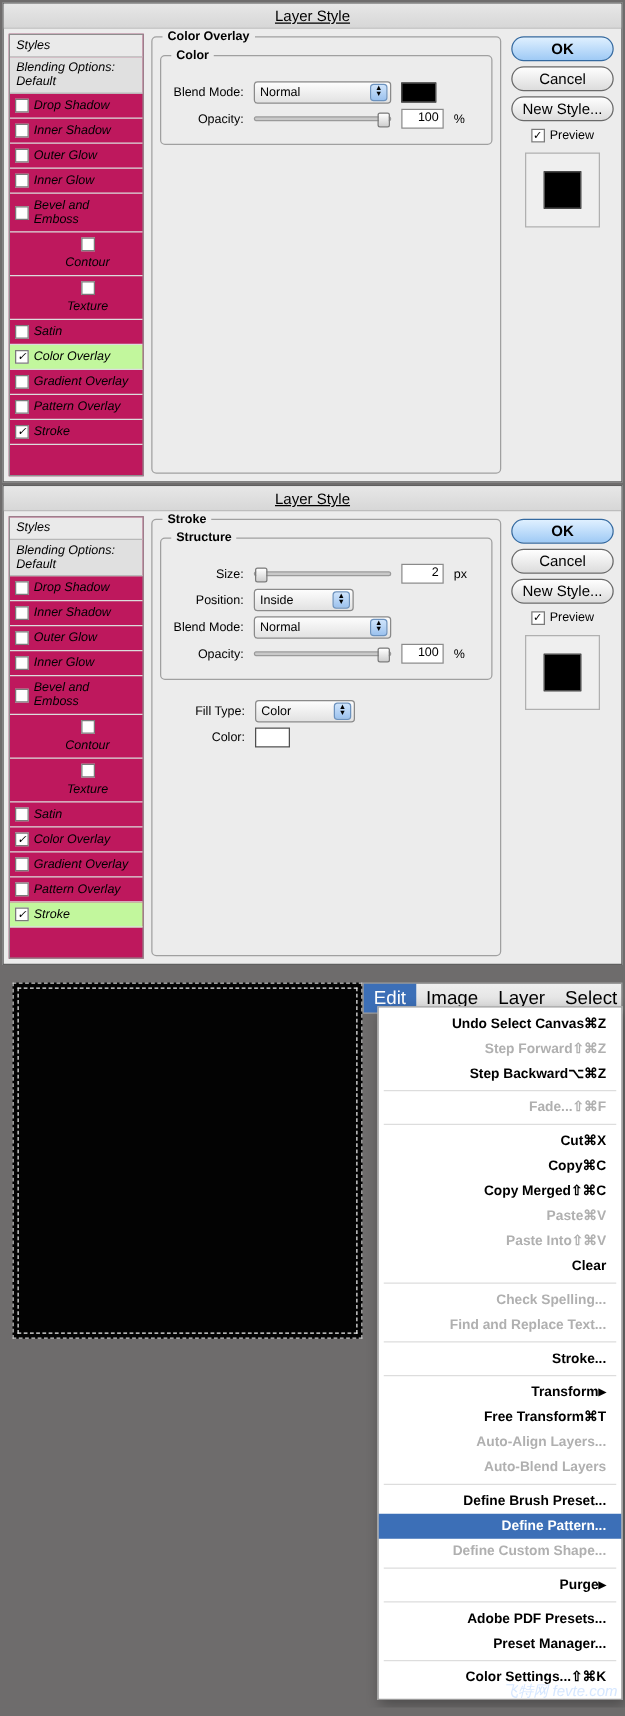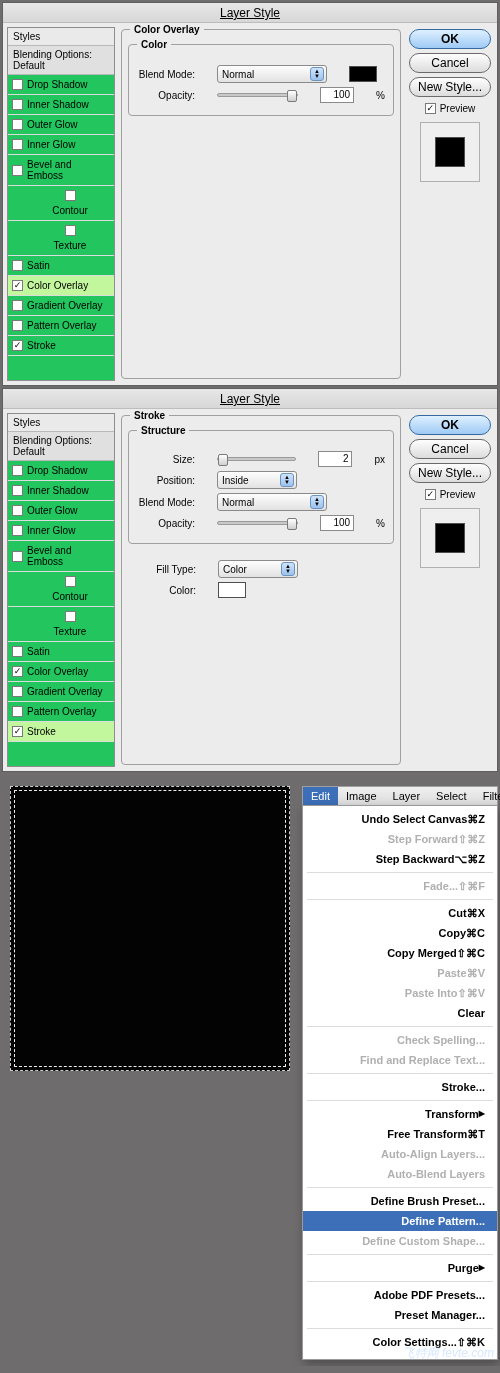--- a/index.html
+++ b/index.html
@@ -1,52 +1,52 @@
 <!DOCTYPE html>
 <html><head>
 <meta charset="utf-8">
 <style>
   * { margin:0; padding:0; box-sizing:border-box; font-family: "Lucida Grande","Helvetica Neue",Arial,sans-serif; }
   body { background:#6e6c6c; width:500px; font-size:11px; color:#000; }
   .dialog { background:#ececec; border:1px solid #5f5f5f; margin:2px; position:relative; }
   .titlebar { height:20px; line-height:20px; text-align:center; background:linear-gradient(#e7e7e7,#d7d7d7); border-bottom:1px solid #bdbdbd; font-size:12px;text-decoration:underline; }
   .dialog-body { display:flex; padding:4px; gap:4px; }
-  .styles-panel { width:108px; border:1px solid #8e8e8e; background:#22c55e; }
+  .styles-panel { width:108px; border:1px solid #8e8e8e; background:#be185d;font-style:italic; }
   .styles-panel .hdr, .styles-panel .subhdr { padding:3px 5px; font-size:10px; background:#eaeaea; border-bottom:1px solid #b8b8b8; }
   .styles-panel .subhdr { background:#e0e0e0; }
   .style-row { display:flex; align-items:center; gap:4px; padding:4px 4px; border-bottom:1px solid #dcdcdc; font-size:10px; }
   .style-row.indent { padding-left:22px;flex-direction:column; }
   .style-row.selected { background:#c2f79d; }
   .chk { width:11px; height:11px; border:1px solid #7a7a7a; background:#fff; display:inline-flex; align-items:center; justify-content:center; font-size:9px; line-height:9px; }
   .center-panel { flex:1; }
   .fieldset { border:1px solid #a0a0a0; border-radius:4px; margin:2px; background:#ececec; }
   .fieldset-title { position:relative; top:-7px; left:8px; background:#ececec; padding:0 4px; font-size:10px; font-weight:bold; display:inline-block; }
   .fieldset-inner { padding:4px 8px 8px 4px; }
   .fieldset.nested { margin:2px 6px 8px 6px; }
-  .frow { display:flex; align-items:center; gap:22px; margin:4px 0; }
+  .frow { display:flex; align-items:center; gap:8px; margin:4px 0; }
   .flabel { width:62px; text-align:right; font-size:10px; }
   .select { border:1px solid #8a8a8a; background:linear-gradient(#fdfdfd,#e2e2e2); height:18px; padding:1px 4px; font-size:10px; border-radius:3px; min-width:80px; position:relative; display:flex; align-items:center; }
   .select .arrows { position:absolute; right:2px; top:1px; width:14px; height:14px; background:linear-gradient(#cfe4fb,#9cc2ee); border-radius:3px; border:1px solid #6c92be; display:flex; flex-direction:column; align-items:center; justify-content:center; font-size:6px; line-height:5px; }
   .swatch { width:28px; height:16px; background:#000; border:1px solid #4f4f4f; }
   .slider { flex:1; max-width:110px; height:4px; background:#c9c9c9; border:1px solid #9a9a9a; border-radius:2px; position:relative; }
   .slider .knob { position:absolute; top:-4px; width:10px; height:12px; background:linear-gradient(#fff,#cfcfcf); border:1px solid #7a7a7a; border-radius:2px; }
   .numbox { width:34px; height:16px; border:1px solid #8a8a8a; background:#fff; text-align:right; padding:1px 3px; font-size:10px; }
   .unit { font-size:10px; }
   .right-panel { width:86px; display:flex; flex-direction:column; align-items:center; gap:4px; padding-top:2px; }
   .aqua-btn { width:82px; height:20px; border:1px solid #6a6a6a; border-radius:10px; background:linear-gradient(#fefefe,#dcdcdc); font-size:12px; display:flex; align-items:center; justify-content:center; cursor:pointer; }
   .aqua-btn.default { background:linear-gradient(#dff0ff,#9fcaf5); border-color:#356aa0; font-weight:bold; }
   .prev-check { display:flex; align-items:center; gap:4px; font-size:10px; margin-top:2px; }
   .preview-box { width:60px; height:60px; border:1px solid #b0b0b0; background:#efefef; display:flex; align-items:center; justify-content:center; margin-top:4px; }
   .preview-inner { width:30px; height:30px; background:#000; border:1px solid #4e4e4e; }
 
   
   .section3 { background:#6e6c6c; padding:12px 0 4px 0; position:relative; }
   .canvas-area { margin:0 10px; width:280px; height:285px; border:1px dashed #ccc; background:#030303; position:relative; }
   .canvas-area .marching { position:absolute; inset:3px; border:1px dashed #eee; }
-  .menubar { position:absolute; top:12px; left:302px; right:2px; background:linear-gradient(#efefef,#dcdcdc); border:1px solid #9f9f9f; display:flex; font-size:11px; }
+  .menubar { position:absolute; top:12px; left:290px; right:2px; background:linear-gradient(#efefef,#dcdcdc); border:1px solid #9f9f9f; display:flex; font-size:15px; }
   .menubar .m { padding:3px 8px; }
   .menubar .m.active { background:#3c6fb7; color:#fff; }
   .menu-drop { position:absolute; top:31px; left:302px; right:2px; background:#fff; border:1px solid #9a9a9a; box-shadow:2px 4px 10px rgba(0,0,0,0.3); font-size:11px; padding:3px 0; }
   .menu-drop .mi { display:flex; justify-content:flex-end; padding:2px 12px; line-height:16px; white-space:nowrap;font-weight:bold; }
   .menu-drop .mi.disabled { color:#b0b0b0; }
   .menu-drop .mi.sel { background:#3c6fb7; color:#fff; }
   .menu-drop .sep { height:1px; background:#ddd; margin:3px 4px; }
   .menu-drop .sub::after { content:"▶"; font-size:8px; }
   .watermark { position:absolute; right:6px; bottom:4px; color:#cfe3ff; font-size:12px; opacity:.85; pointer-events:none; font-style:italic; }
 </style>

